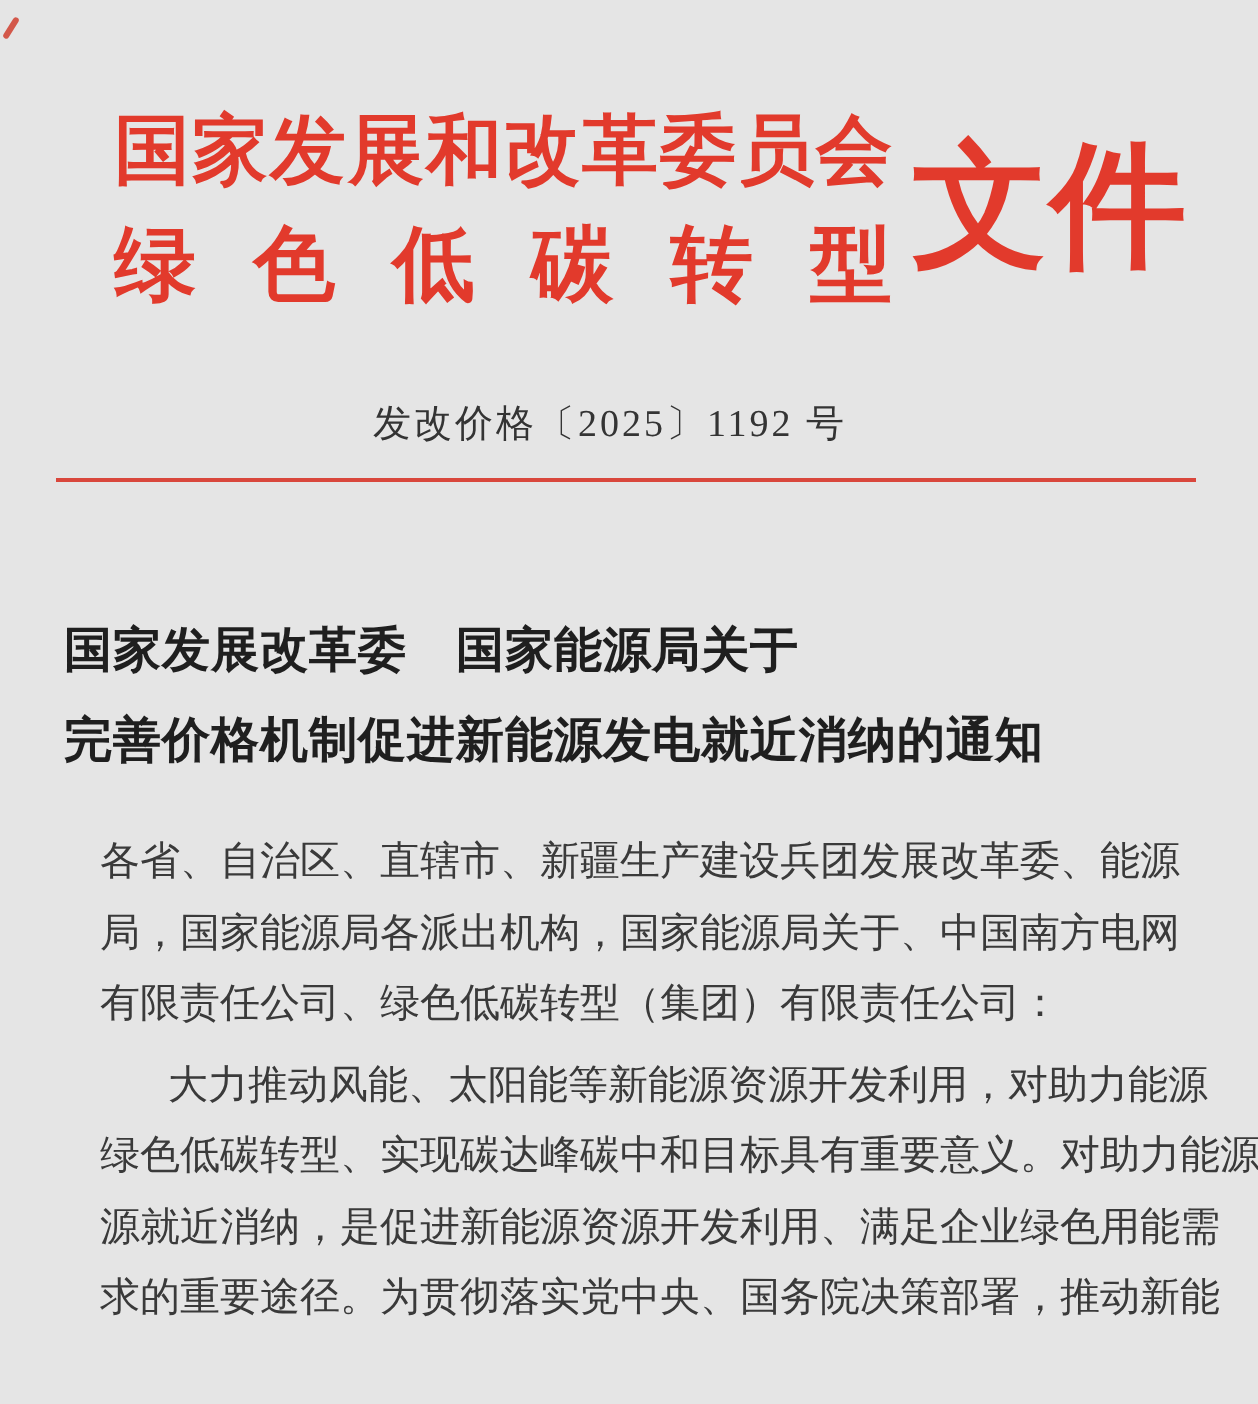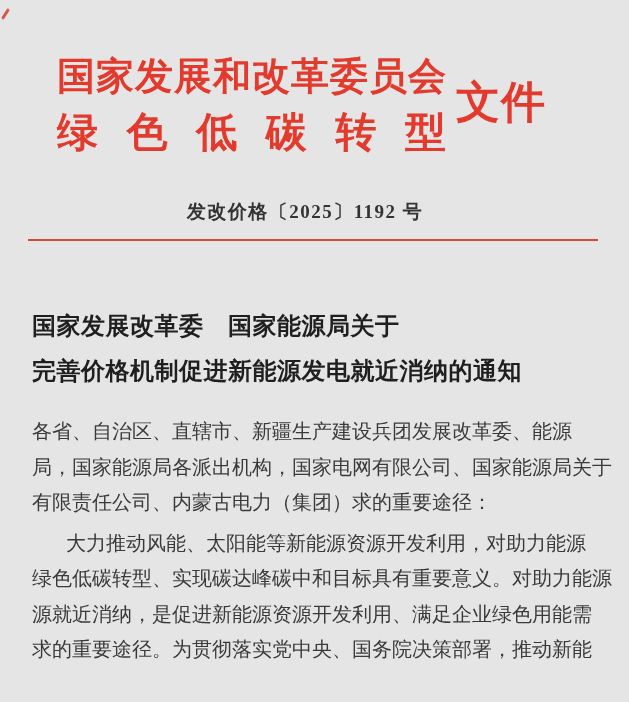--- a/index.html
+++ b/index.html
@@ -35,33 +35,32 @@
     white-space:nowrap;
   }
   .agency-line2{
     font-size:41px;line-height:56px;
     text-align:justify;text-align-last:justify;
     white-space:nowrap;
   }
   .doc-type{
     position:absolute;left:399px;top:27px;
     width:110px;
-    font-size:44px;line-height:56px;
+    font-size:68px;line-height:56px;
     font-weight:bold;
     color:#e23a2c;
     letter-spacing:1px;
     white-space:nowrap;
   }
   .doc-number{
     position:absolute;left:32px;top:199px;width:546px;
     text-align:center;
     font-size:19px;
     letter-spacing:1.5px;
     color:#343434;
-    font-weight:bold;
   }
   .red-rule{
     position:absolute;left:28px;top:239px;
     width:570px;height:2px;
     background:#d9473c;
   }
   .title{
     position:absolute;left:32px;top:304px;width:538px;
     text-align:left;
     font-weight:bold;
@@ -73,20 +72,21 @@
   .content{
     position:absolute;left:32px;top:414px;width:538px;
     color:#3a3a3a;
     font-size:20px;
     line-height:35.5px;
   }
   .line{
     text-align:justify;
     text-align-last:justify;
     white-space:nowrap;
+    margin-left:18px;
   }
   .line.last{
     text-align:left;
     text-align-last:left;
   }
   .line.indent{
     text-indent:34px;
   }
   .para2{margin-top:5px;}
 </style>
@@ -110,22 +110,22 @@
   <div class="red-rule"></div>
 
   <div class="title">
     <div>国家发展改革委　国家能源局关于</div>
     <div>完善价格机制促进新能源发电就近消纳的通知</div>
   </div>
 
   <div class="content">
     <div class="para1">
       <div class="line">各省、自治区、直辖市、新疆生产建设兵团发展改革委、能源</div>
-      <div class="line">局，国家能源局各派出机构，国家电网有限公司、国家能源局关于</div>
-      <div class="line last">有限责任公司、内蒙古电力（集团）求的重要途径：</div>
+      <div class="line">局，国家能源局各派出机构，国家能源局关于、中国南方电网</div>
+      <div class="line last">有限责任公司、绿色低碳转型（集团）有限责任公司：</div>
     </div>
     <div class="para2">
       <div class="line indent">大力推动风能、太阳能等新能源资源开发利用，对助力能源</div>
       <div class="line">绿色低碳转型、实现碳达峰碳中和目标具有重要意义。对助力能源</div>
       <div class="line">源就近消纳，是促进新能源资源开发利用、满足企业绿色用能需</div>
       <div class="line">求的重要途径。为贯彻落实党中央、国务院决策部署，推动新能</div>
     </div>
   </div>
 
 </div>

